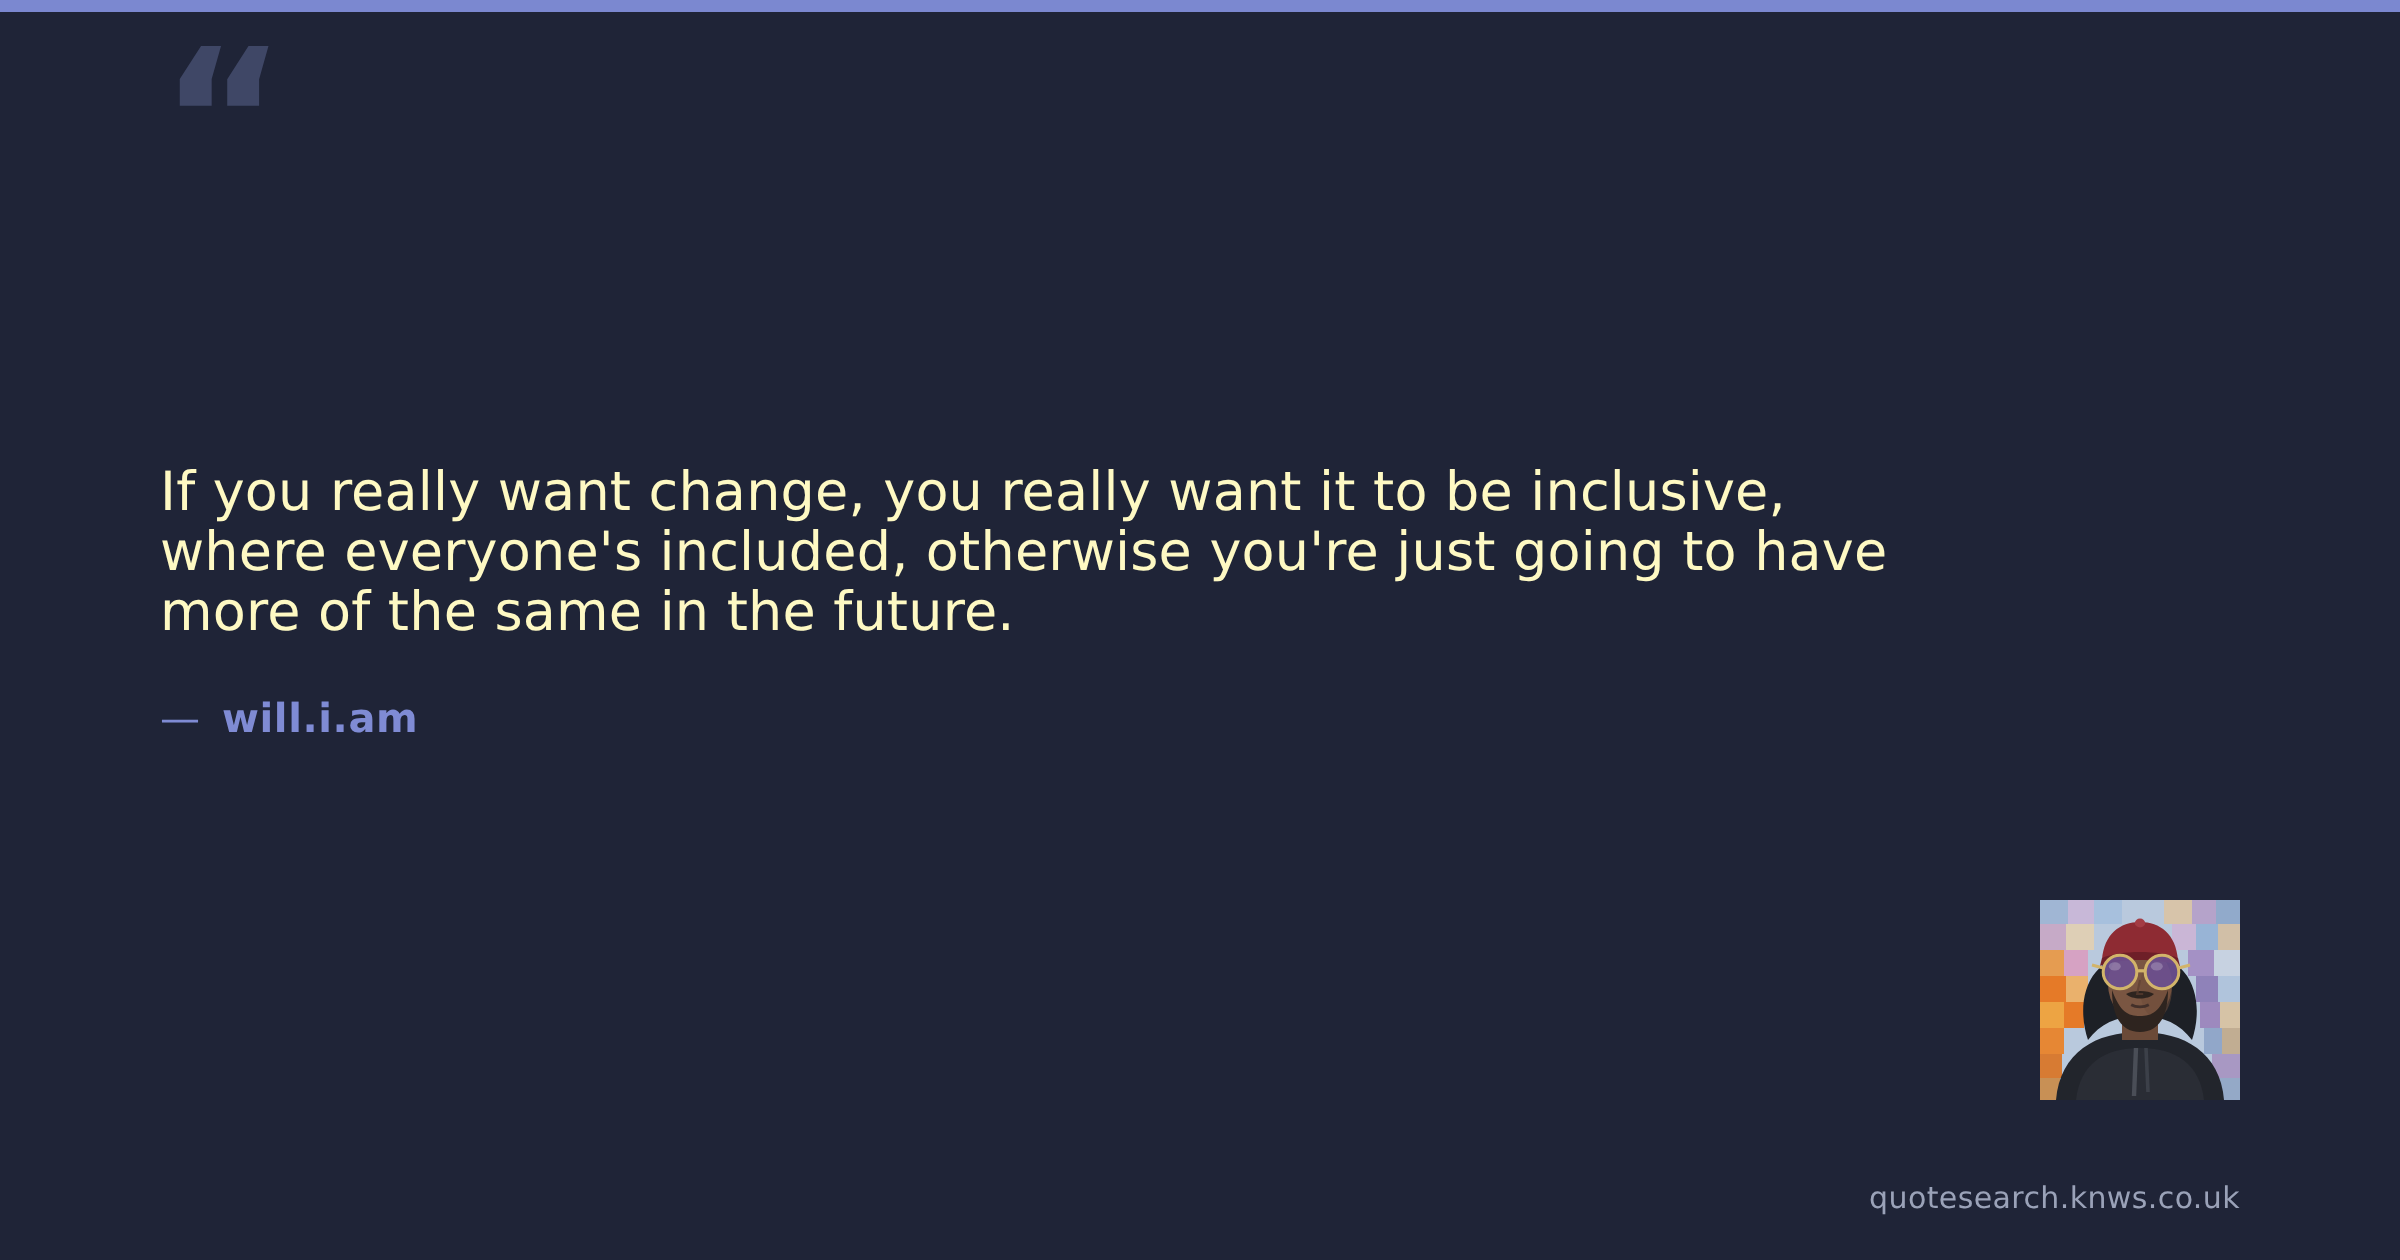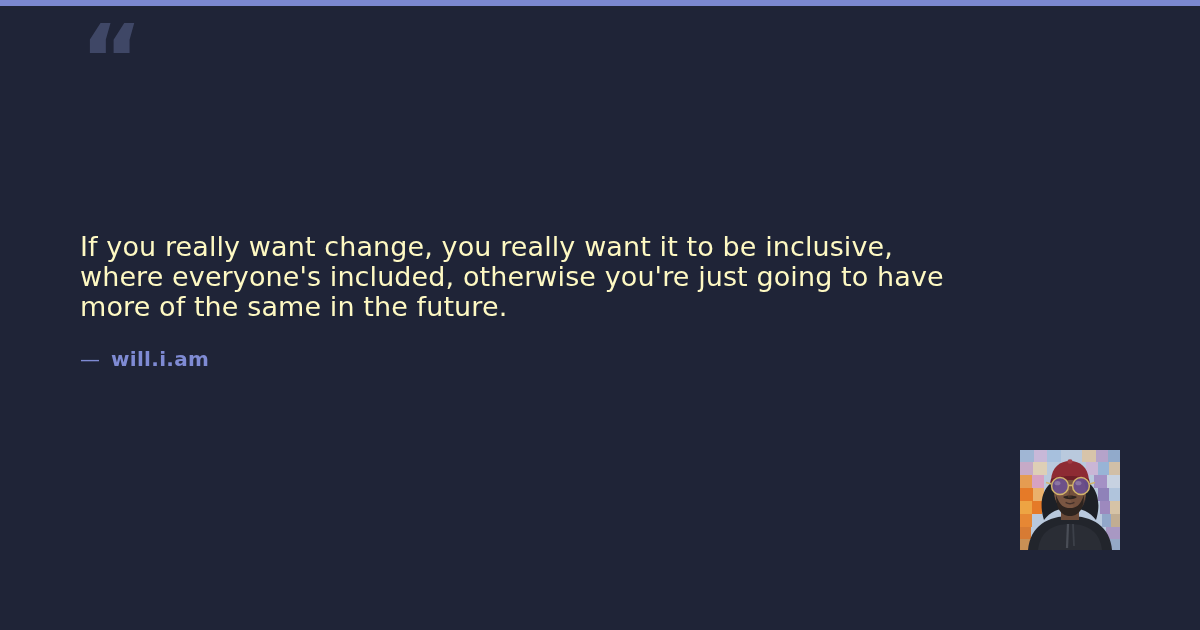--- a/index.html
+++ b/index.html
@@ -215,14 +215,15 @@
           <ellipse cx="37.4" cy="33.2" rx="3" ry="2.1" fill="#ffffff" opacity="0.22"></ellipse>
           <ellipse cx="58.4" cy="33.2" rx="3" ry="2.1" fill="#ffffff" opacity="0.22"></ellipse>
         </g>
 
         <path d="M50 40 L48.6 47 L51.6 47" fill="none" stroke="#5d3f30" stroke-width="1.1" opacity="0.7"></path>
         <path d="M45.6 52.4 C48 53.8, 52 53.8, 54.4 52.4" fill="none" stroke="#43302a" stroke-width="1.4"></path>
       </g>
     </svg>
   </div>
 
+  <div class="footer-source">quotesearch.knws.co.uk</div>
 
 </div>
 
 </body></html>

